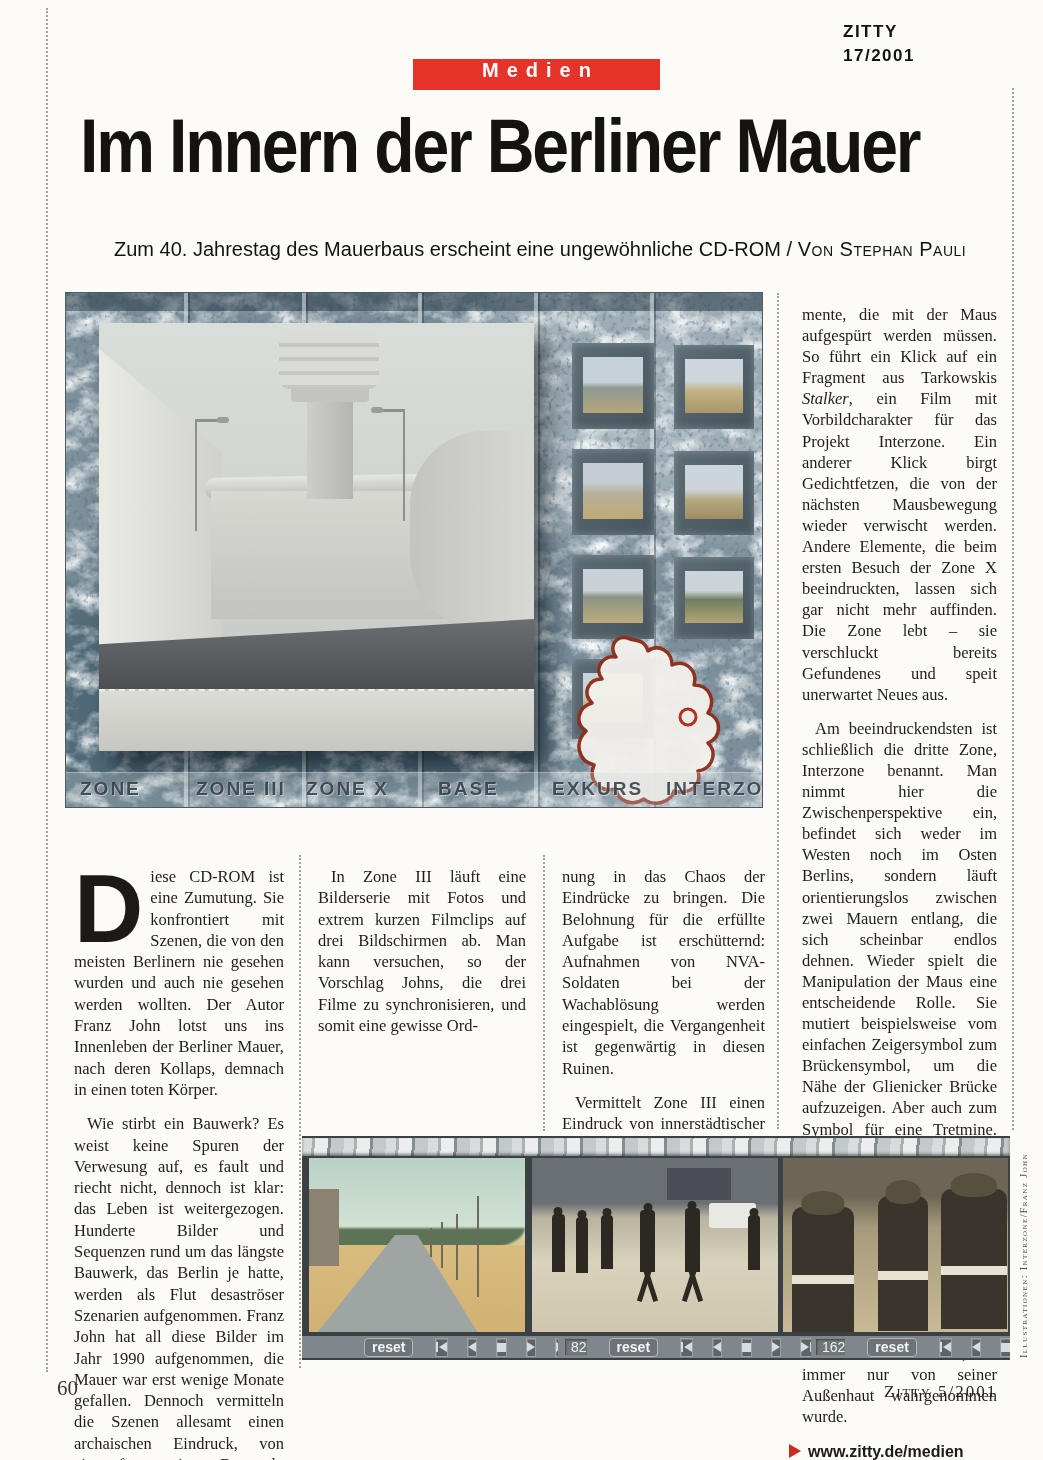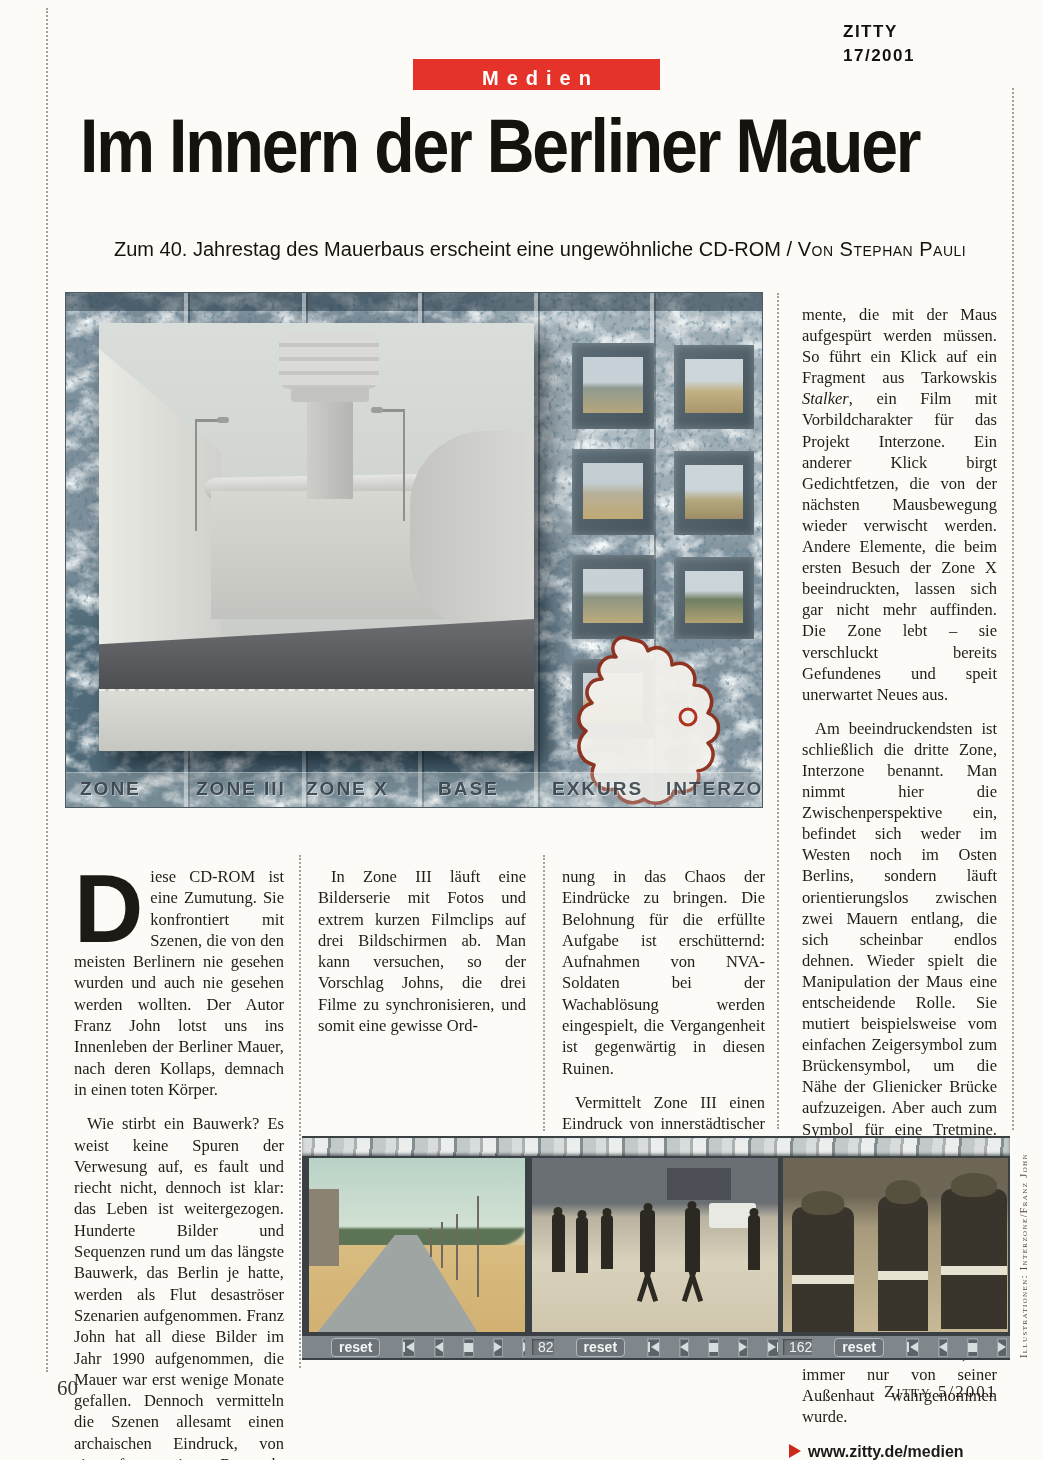--- a/index.html
+++ b/index.html
@@ -13,21 +13,21 @@
   #rule-left{left:46px;top:8px;height:1364px;}
   #rule-right{left:1012px;top:88px;height:1042px;}
   #rule-c3r{left:777px;top:293px;height:836px;}
   #rule-c12{left:299px;top:855px;height:513px;}
   #rule-c23{left:543px;top:855px;height:276px;}
 
   
   #masthead{position:absolute;left:843px;top:20px;font-family:"Liberation Sans",sans-serif;
     font-weight:bold;font-size:17px;letter-spacing:1.5px;line-height:24px;color:#141210;}
   #banner{position:absolute;left:413px;top:59px;width:247px;height:31px;
-    background:#e63329;display:flex;align-items:flex-end;justify-content:center;}
+    background:#e63329;display:flex;align-items:flex-start;justify-content:center;}
   #banner span{color:#fff;font-family:"Liberation Sans",sans-serif;font-weight:bold;
     font-size:20px;letter-spacing:8px;padding-left:8px;}
   #headline{position:absolute;left:80px;top:102px;white-space:nowrap;
     font-family:"Liberation Sans",sans-serif;font-weight:bold;font-size:76px;
     letter-spacing:-2.5px;color:#16130f;transform:scaleX(.87);transform-origin:left top;}
   #subhead{position:absolute;left:114px;top:238px;width:900px;
     font-family:"Liberation Sans",sans-serif;font-size:20px;color:#16130f;}
   #subhead .sc{font-variant:small-caps;letter-spacing:.5px;}
 
   
@@ -133,21 +133,21 @@
   .legL{left:2px;transform:rotate(18deg);}
   .legR{right:2px;transform:rotate(-18deg);}
   
   #vp3 .bg{position:absolute;inset:0;background:linear-gradient(180deg,#6d6656 0 22%,#a79a7c 40%,#c8ba96);}
   .bigfig{position:absolute;background:#3a352c;border-radius:10px 10px 0 0;}
   .bigfig .helm{position:absolute;left:50%;top:-16px;transform:translateX(-50%);
     width:70%;height:24px;border-radius:50% 50% 40% 40%;background:#56503e;}
   .bigfig .belt{position:absolute;left:0;top:55%;width:100%;height:9px;background:#e7e3d2;}
   
   #ctrlbar{position:absolute;left:0;top:200px;width:100%;height:22px;background:#80878c;}
-  .ctrl{position:absolute;top:1px;height:20px;display:flex;align-items:center;gap:19px;overflow:hidden;}
+  .ctrl{position:absolute;top:1px;height:20px;display:flex;align-items:center;gap:19px;overflow:hidden;margin-left:33px;}
   #ctrl1{left:7px;width:216px;}
   #ctrl2{left:230px;width:246px;}
   #ctrl3{left:481px;width:225px;}
   .plate{height:16px;background:#70767b;box-shadow:inset 1px 1px 2px rgba(0,0,0,.4);}
   .counter{width:52px;color:#eef1f1;font-family:"Liberation Sans",sans-serif;font-size:14px;
     display:flex;align-items:center;padding-left:6px;}
   .spacer{width:30px;}
   .resetbtn{height:17px;padding:0 7px;margin:0 3px;background:#6d7479;border:1px solid #b3b9bb;
     border-radius:4px;color:#f4f6f6;font-family:"Liberation Sans",sans-serif;font-weight:bold;
     font-size:14px;line-height:15px;display:flex;align-items:center;}

